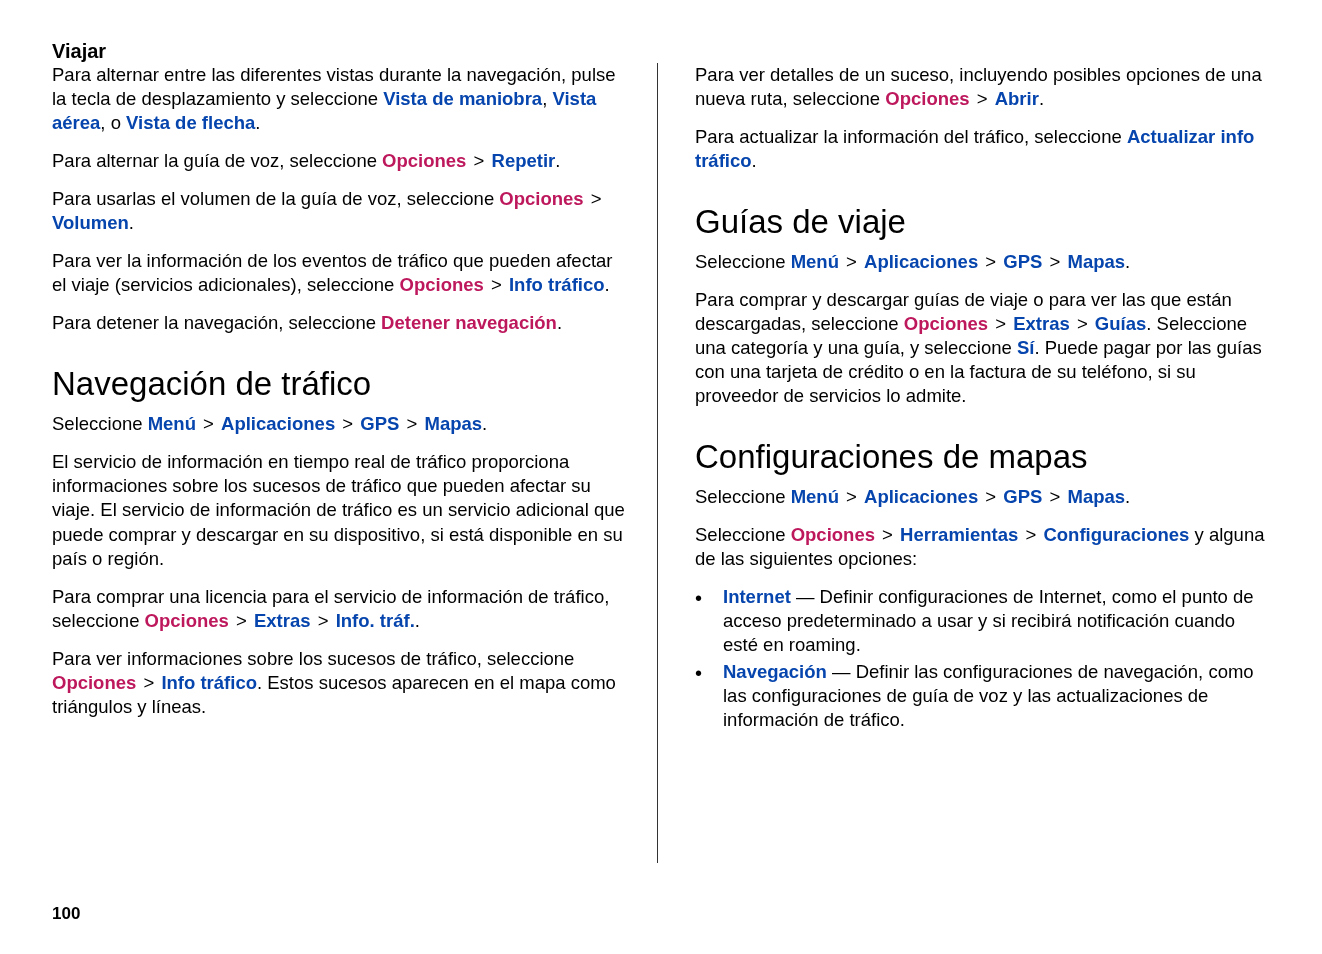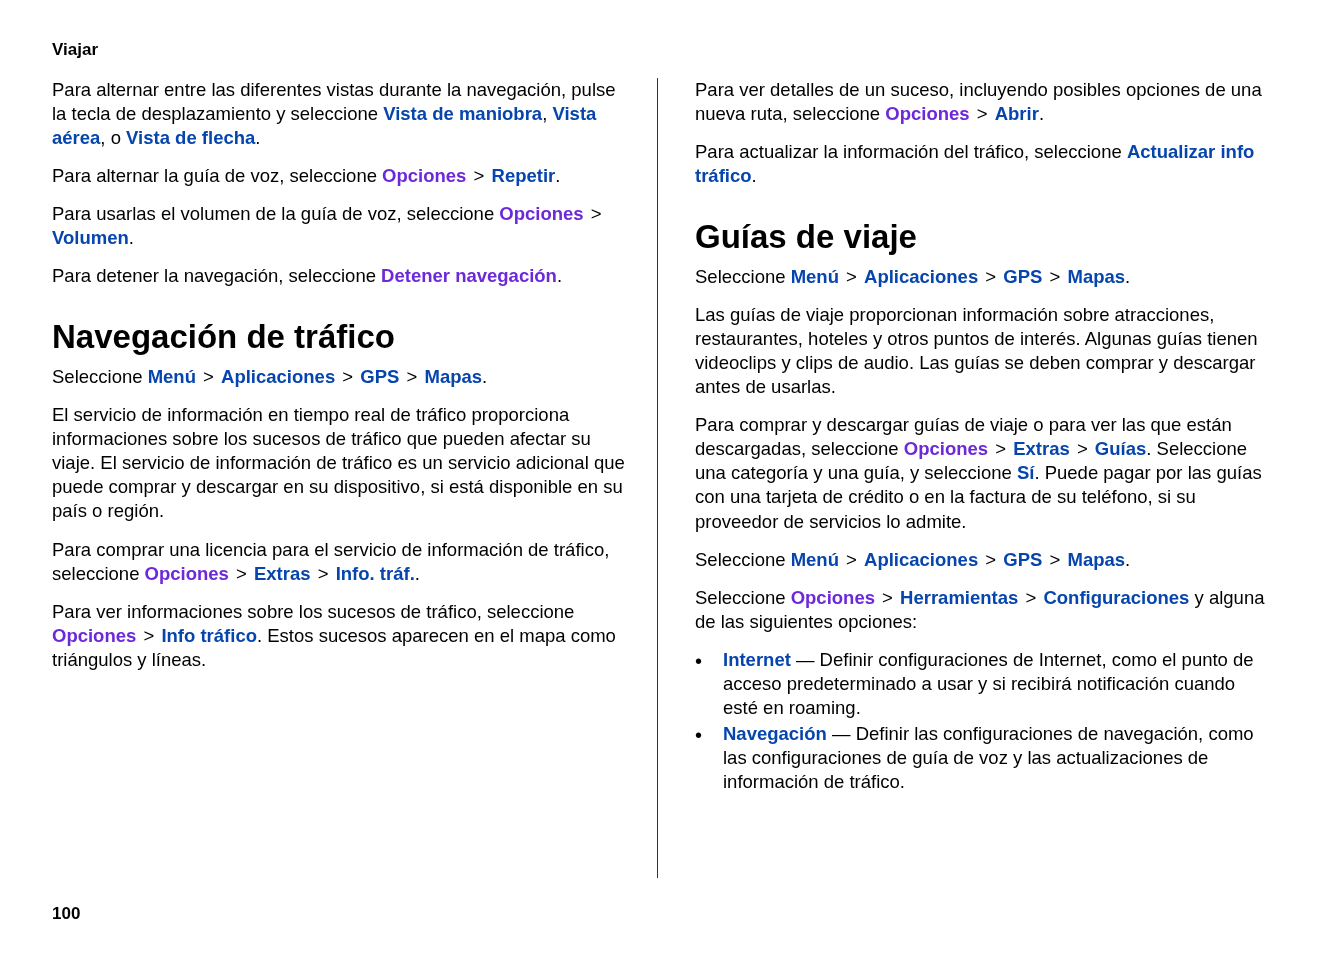--- a/index.html
+++ b/index.html
@@ -13,22 +13,21 @@
     box-sizing: border-box;
   }
   .page {
     padding: 40px 52px 20px 52px;
     box-sizing: border-box;
     height: 100%;
     position: relative;
   }
   .header-title {
     font-weight: bold;
-    font-size: 17px;
-    margin-bottom: 18px;
+    font-size: 20px;
   }
   .columns {
     display: flex;
     gap: 7px;
     height: 800px;
   }
   .col {
     flex: 1;
     font-size: 18.5px;
     line-height: 1.3;
@@ -38,29 +37,29 @@
     border-right: 1px solid #333;
   }
   .col-right {
     padding-left: 30px;
   }
   .para {
     margin: 0 0 14px 0;
   }
   .h2 {
     font-size: 33px;
-    font-weight: bold;
+    font-weight: normal;
     margin: 28px 0 6px 0;
   }
   .link {
     color: #0645ad;
     font-weight: bold;
   }
   .link-orange {
-    color: #6d28d9;
+    color: #be185d;
     font-weight: bold;
   }
   .gt {
     padding: 0 2px;
     font-weight: normal;
     color: #000;
   }
   .footer {
     position: absolute;
     bottom: 30px;
@@ -105,20 +104,23 @@
 
 
       <p class="para">
         <span>Para alternar la guía de voz, seleccione </span><span class="link-orange">Opciones</span> <span class="gt">&gt;</span> <span class="link">Repetir</span><span>.</span>
       </p>
 
       <p class="para">
         <span>Para usarlas el volumen de la guía de voz, seleccione </span><span class="link-orange">Opciones</span> <span class="gt">&gt;</span> <span class="link">Volumen</span><span>.</span>
       </p>
 
+      <p class="para">
+        <span>Para ver la información de los eventos de tráfico que pueden afectar el viaje (servicios adicionales), seleccione </span><span class="link-orange">Opciones</span> <span class="gt">&gt;</span> <span class="link">Info tráfico</span><span>.</span>
+      </p>
 
       <p class="para">
         <span>Para detener la navegación, seleccione </span><span class="link-orange">Detener navegación</span><span>.</span>
       </p>
 
       <div class="h2">Navegación de tráfico</div>
 
       <p class="para">
         <span>Seleccione </span><span class="link">Menú</span> <span class="gt">&gt;</span> <span class="link">Aplicaciones</span> <span class="gt">&gt;</span> <span class="link">GPS</span> <span class="gt">&gt;</span> <span class="link">Mapas</span><span>.</span>
       </p>
@@ -143,26 +145,26 @@
       <p class="para">
         <span>Para actualizar la información del tráfico, seleccione </span><span class="link">Actualizar info tráfico</span><span>.</span>
       </p>
 
       <div class="h2">Guías de viaje</div>
 
       <p class="para">
         <span>Seleccione </span><span class="link">Menú</span> <span class="gt">&gt;</span> <span class="link">Aplicaciones</span> <span class="gt">&gt;</span> <span class="link">GPS</span> <span class="gt">&gt;</span> <span class="link">Mapas</span><span>.</span>
       </p>
 
-      <p class="para">Las guías de viaje proporcionan información sobre atracciones, restaurantes, hoteles y otros puntos de interés. Algunas guías tienen videoclips y clips de audio. Las guías se deben comprar y descargar antes de usarlas.</p>
 
       <p class="para">
         <span>Para comprar y descargar guías de viaje o para ver las que están descargadas, seleccione </span><span class="link-orange">Opciones</span> <span class="gt">&gt;</span> <span class="link">Extras</span> <span class="gt">&gt;</span> <span class="link">Guías</span><span>. Seleccione una categoría y una guía, y seleccione </span><span class="link">Sí</span><span>. Puede pagar por las guías con una tarjeta de crédito o en la factura de su teléfono, si su proveedor de servicios lo admite.</span>
       </p>
 
+      <div class="h2">Configuraciones de mapas</div>
 
       <p class="para">
         <span>Seleccione </span><span class="link">Menú</span> <span class="gt">&gt;</span> <span class="link">Aplicaciones</span> <span class="gt">&gt;</span> <span class="link">GPS</span> <span class="gt">&gt;</span> <span class="link">Mapas</span><span>.</span>
       </p>
 
       <p class="para">
         <span>Seleccione </span><span class="link-orange">Opciones</span> <span class="gt">&gt;</span> <span class="link">Herramientas</span> <span class="gt">&gt;</span> <span class="link">Configuraciones</span><span> y alguna de las siguientes opciones:</span>
       </p>
 
       <ul class="bullets">

